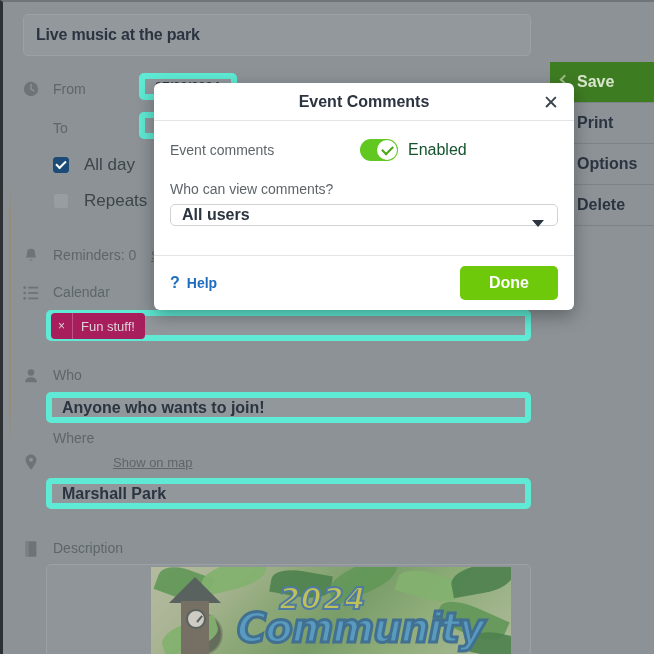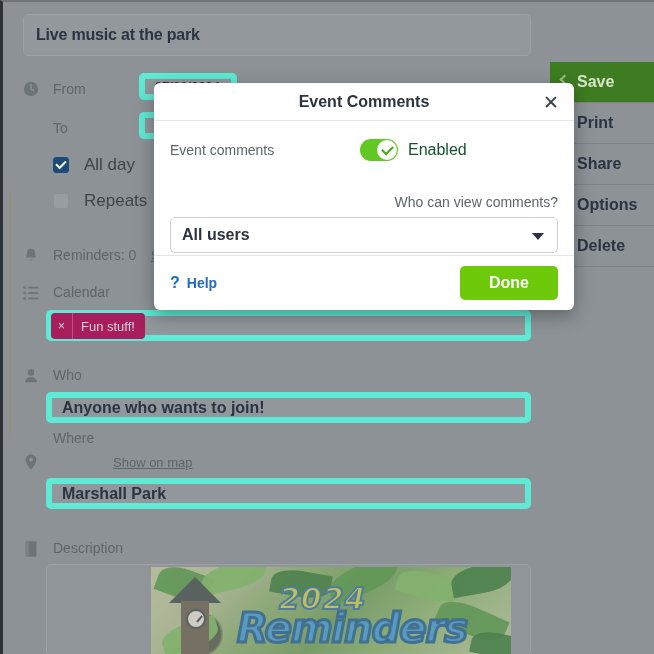--- a/index.html
+++ b/index.html
@@ -292,26 +292,26 @@
     width: 9px; height: 5px;
     border-left: 2px solid #4aa718;
     border-bottom: 2px solid #4aa718;
     transform: rotate(-45deg) translate(1px,-1px);
   }
   .sw-txt {
     margin-left: 10px;
     font-size: 16px; color: #14532d;
   }
   .q-lab {
-    margin-top: 29px;
-    font-size: 14px; color: #5e6569; text-align: right;
+    margin-top: 16px;
+    font-size: 14px; color: #5e6569;
   }
   .sel {
     margin-top: 7px;
-    height: 36px;
+    height: 22px;
     border: 1px solid #cfd3d6;
     border-radius: 5px;
     display: flex; align-items: center;
     padding: 0 11px;
     position: relative;
   }
   .sel .v { font-size: 16px; font-weight: bold; color: #2b3440; }
   .caret {
     position: absolute; right: 13px; top: 15px;
     width: 0; height: 0;
@@ -435,35 +435,32 @@
         <div class="leaf d" style="left:300px;top:-2px; width:62px; height:28px; transform:rotate(-10deg);"></div>
         <div class="leaf" style="left:286px;top:40px; width:70px; height:28px; transform:rotate(24deg);"></div>
         <div class="leaf l" style="left:10px; top:56px; width:58px; height:26px; transform:rotate(-18deg);"></div>
         <div class="leaf d" style="left:320px;top:66px; width:50px; height:24px; transform:rotate(12deg);"></div>
         <div class="tower">
           <div class="roof"></div>
           <div class="body"></div>
           <div class="clock"></div>
         </div>
         <div class="bn-year">2024</div>
-        <div class="bn-word">Reminders</div>
+        <div class="bn-word">Community</div>
       </div>
       <div class="desc-dim"></div>
     </div>
 
     <div class="rail">
       <div class="rail-btn save">
         <div class="chev"></div>
         <span>Save</span>
       </div>
       <div class="rail-btn">
         <span>Print</span>
-      </div>
-      <div class="rail-btn">
-        <span>Share</span>
       </div>
       <div class="rail-btn">
         <span>Options</span>
       </div>
       <div class="rail-btn">
         <span>Delete</span>
       </div>
     </div>
   </div>
 

